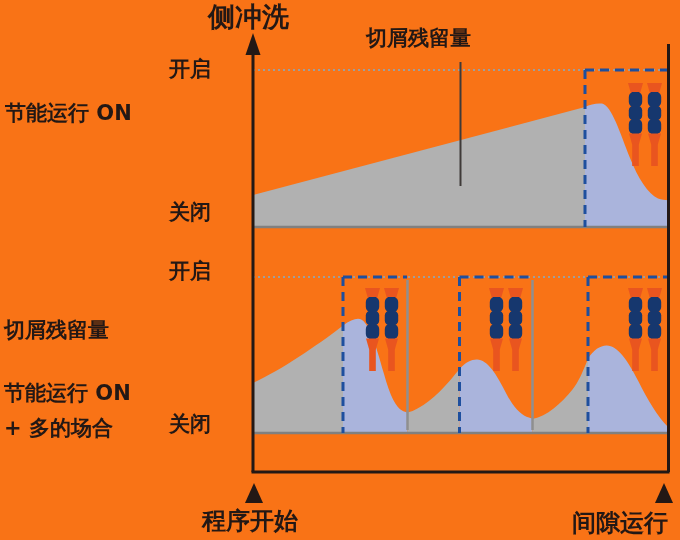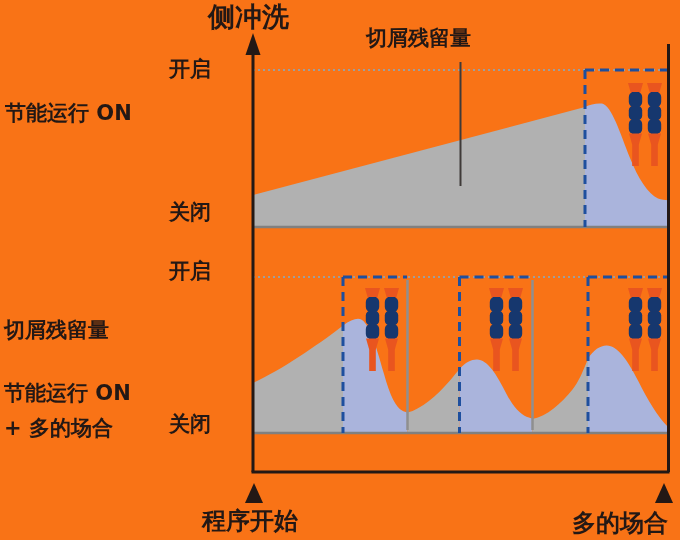--- a/index.html
+++ b/index.html
@@ -92,15 +92,15 @@
   <div class="lbl fs25 right" style="left:140px;top:260px;">开启</div>
   <div class="lbl fs25 right" style="left:140px;top:413px;">关闭</div>
 
   <div class="lbl fs25" style="left:5px;top:102px;">节能运行 ON</div>
 
   <div class="lbl fs25" style="left:4px;top:319px;">切屑残留量</div>
   <div class="lbl fs25" style="left:4px;top:382px;">节能运行 ON</div>
   <div class="lbl fs25" style="left:4px;top:417px;">+ 多的场合</div>
 
   <div class="lbl fs24" style="left:202px;top:508px;">程序开始</div>
-  <div class="lbl fs24" style="left:572px;top:510px;">多的场合</div>
+  <div class="lbl fs24" style="left:572px;top:510px;">间隙运行</div>
 
 </div>
 
 </body></html>

